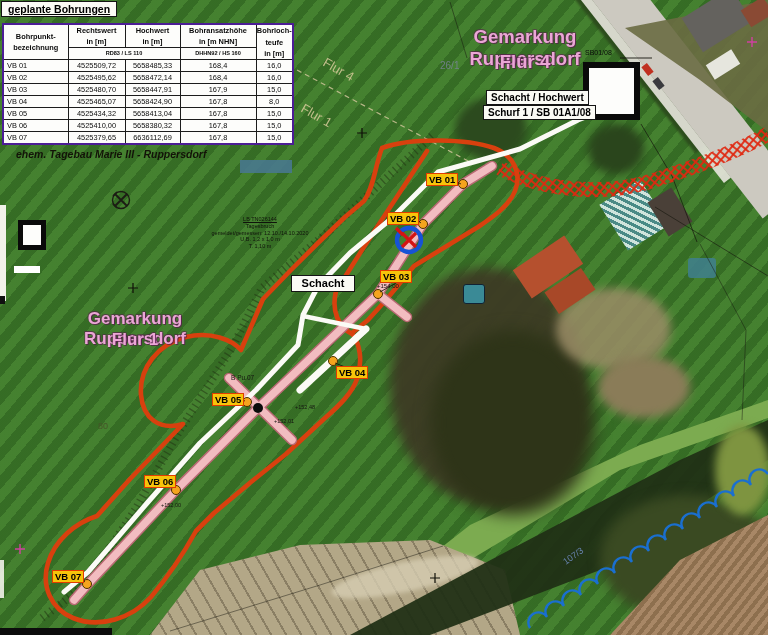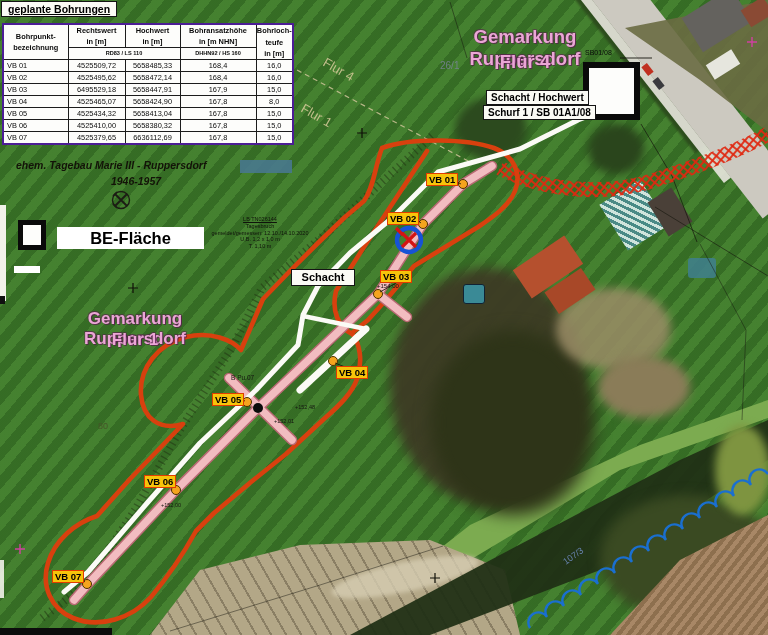--- a/index.html
+++ b/index.html
@@ -188,42 +188,40 @@
   <div class="abs tiny" style="left:300px;top:108px;font-size:13px;color:rgba(208,198,150,.9);transform:rotate(30deg);">Flur 1</div>
   <div class="abs tiny" style="left:440px;top:60px;font-size:10px;color:rgba(120,130,150,.85);">26/1</div>
   <div class="abs tiny" style="left:98px;top:421px;font-size:9px;color:rgba(70,80,40,.9);">80</div>
   <div class="abs tiny" style="left:562px;top:551px;font-size:9px;color:rgba(110,140,190,.9);transform:rotate(-35deg);">107/3</div>
 
   <div class="abs pinkname" style="left:427px;top:26px;width:196px;font-size:18.5px;">Gemarkung Ruppersdorf</div>
   <div class="abs pinkname" style="left:427px;top:51px;width:196px;font-size:18.5px;">Flur 4</div>
   <div class="abs pinkname" style="left:37px;top:309px;width:196px;font-size:17px;">Gemarkung Ruppersdorf</div>
   <div class="abs pinkname" style="left:37px;top:330px;width:196px;font-size:17px;">Flur 1</div>
 
-  <div class="abs tiny" style="left:16px;top:159px;font-size:10.5px;font-style:italic;font-weight:bold;color:#131308;">ehem. Tagebau Marie III - Ruppersdorf</div>
-  <div class="abs tiny" style="left:16px;top:175px;width:240px;text-align:center;font-size:10.5px;font-style:italic;font-weight:bold;color:#131308;">1946-1957</div>
+  <div class="abs tiny" style="left:16px;top:148px;font-size:10.5px;font-style:italic;font-weight:bold;color:#131308;">ehem. Tagebau Marie III - Ruppersdorf</div>
   <div class="abs" style="left:240px;top:160px;width:52px;height:13px;background:#48788e;opacity:.9;"></div>
 
   <div class="abs" style="left:204px;top:216px;width:112px;text-align:center;font-size:5.5px;line-height:6.8px;color:#0e0e0a;opacity:.95;">
     <div style="text-decoration:underline;">LB TN026144</div>
     <div>Tagesbruch</div>
     <div>gemeldet/gemessen: 12.10./14.10.2020</div>
     <div>U,B. 1,2 x 1,0 m</div>
     <div>T. 1,10 m</div>
   </div>
 
   <div class="abs" style="left:18px;top:220px;width:28px;height:30px;background:#fdfdfb;border:5px solid #0a0a0a;box-sizing:border-box;"></div>
-  <div class="abs legendtext" style="left:57px;top:227px;width:147px;height:22px;">BE-Fläche</div>
   <div class="abs" style="left:14px;top:266px;width:26px;height:7px;background:#fff;"></div>
 
   <div class="abs tiny" style="left:585px;top:49px;font-size:7px;color:#0a0a0a;">SB01/08</div>
   <div class="abs" style="left:583px;top:62px;width:57px;height:58px;background:#fdfdfb;border:6px solid #0a0a0a;box-sizing:border-box;"></div>
   <div class="abs wbox" style="left:486px;top:90px;font-size:10px;font-weight:bold;padding:1px 4px;">Schacht / Hochwert</div>
   <div class="abs wbox" style="left:483px;top:105px;font-size:10px;font-weight:bold;padding:1px 4px;">Schurf 1 / SB 01A1/08</div>
 
-  <div class="abs wbox" style="left:291px;top:269px;width:62px;height:15px;font-size:11px;font-weight:bold;text-align:center;line-height:15px;">Schacht</div>
+  <div class="abs wbox" style="left:291px;top:275px;width:62px;height:15px;font-size:11px;font-weight:bold;text-align:center;line-height:15px;">Schacht</div>
 
   <div class="abs vb" style="left:426px;top:173px;">VB 01</div>
   <div class="abs vb" style="left:387px;top:212px;">VB 02</div>
   <div class="abs vb" style="left:380px;top:270px;">VB 03</div>
   <div class="abs vb" style="left:336px;top:366px;">VB 04</div>
   <div class="abs vb" style="left:212px;top:393px;">VB 05</div>
   <div class="abs vb" style="left:144px;top:475px;">VB 06</div>
   <div class="abs vb" style="left:52px;top:570px;">VB 07</div>
 
   <div class="abs tiny" style="left:377px;top:283px;font-size:6px;">+154.00</div>
@@ -268,21 +266,21 @@
     </tr>
     <tr>
       <td class="idc">VB 02</td>
       <td>4525495,62</td>
       <td>5658472,14</td>
       <td>168,4</td>
       <td>16,0</td>
     </tr>
     <tr>
       <td class="idc">VB 03</td>
-      <td>6495529,18</td>
+      <td>4525480,70</td>
       <td>5658447,91</td>
       <td>167,9</td>
       <td>15,0</td>
     </tr>
     <tr>
       <td class="idc">VB 04</td>
       <td>4525465,07</td>
       <td>5658424,90</td>
       <td>167,8</td>
       <td>8,0</td>

